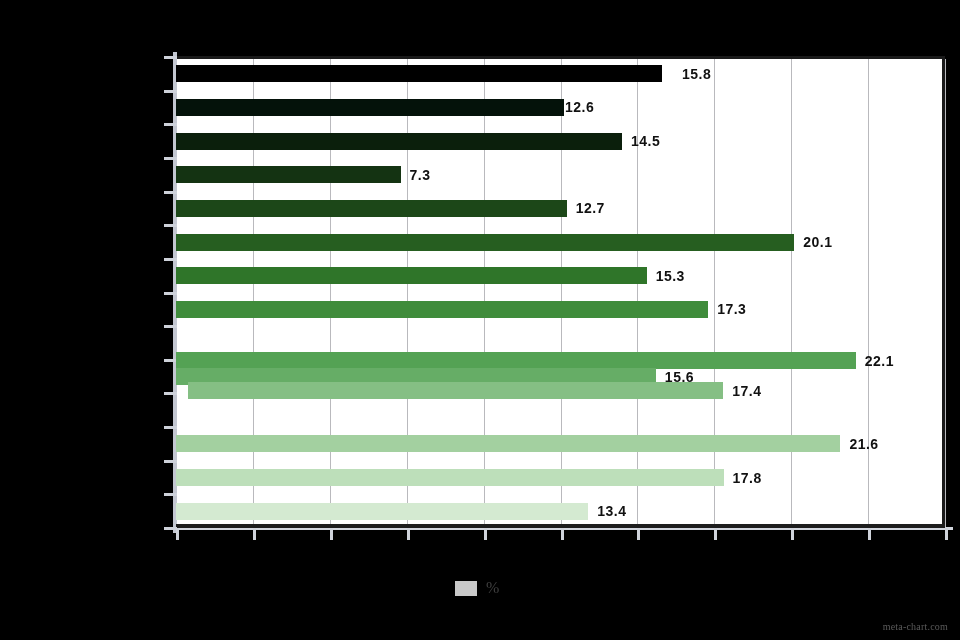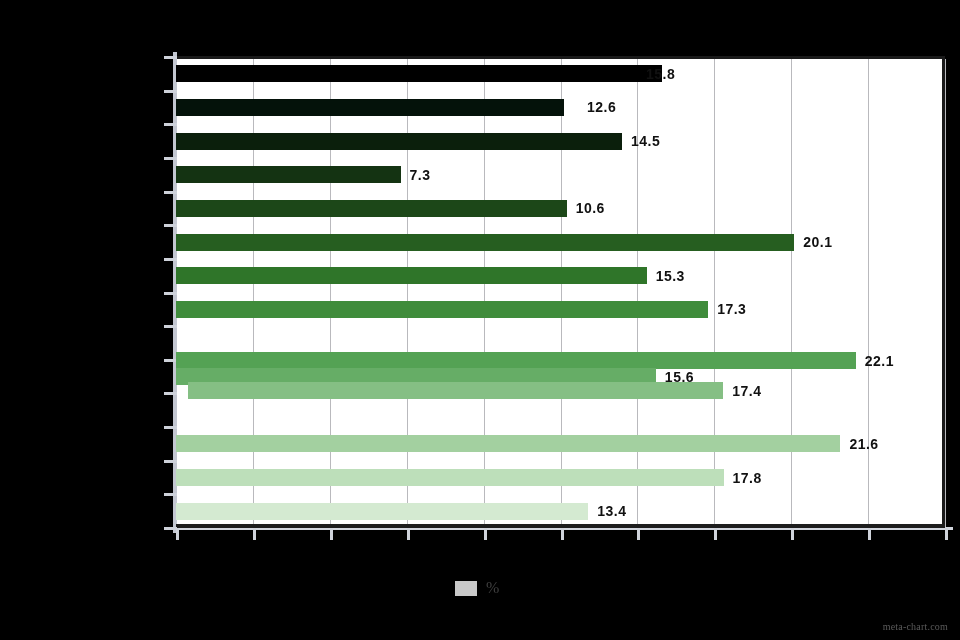--- a/index.html
+++ b/index.html
@@ -156,37 +156,37 @@
       <div class="x-tick" style="left: 637.4px;"></div>
       <div class="x-tick" style="left: 714.3px;"></div>
       <div class="x-tick" style="left: 791.2px;"></div>
       <div class="x-tick" style="left: 868.1px;"></div>
       <div class="x-tick" style="left: 945px;"></div>
     </div>
 
   <div class="bars-layer" id="bars-layer">
       <div class="bar-row" style="top: 9.32143px; width: 769px;">
         <div class="bar" style="width: 486.008px; background: rgb(0, 0, 0);"></div>
-        <span class="bar-label" style="left: 470px;">15.8</span>
+        <span class="bar-label" style="left: 506px;">15.8</span>
       </div>
       <div class="bar-row" style="top: 42.9643px; width: 769px;">
         <div class="bar" style="width: 387.576px; background: rgb(4, 18, 10);"></div>
-        <span class="bar-label" style="left: 411px;">12.6</span>
+        <span class="bar-label" style="left: 389px;">12.6</span>
       </div>
       <div class="bar-row" style="top: 76.6071px; width: 789px;">
         <div class="bar" style="width: 446.02px; background: rgb(11, 31, 12);"></div>
         <span class="bar-label" style="left: 455.02px;">14.5</span>
       </div>
       <div class="bar-row" style="top: 110.25px; width: 769px;">
         <div class="bar" style="width: 224.548px; background: rgb(20, 51, 18);"></div>
         <span class="bar-label" style="left: 233.548px;">7.3</span>
       </div>
       <div class="bar-row" style="top: 143.893px; width: 769px;">
         <div class="bar" style="width: 390.652px; background: rgb(28, 71, 24);"></div>
-        <span class="bar-label" style="left: 399.652px;">10.6</span>
+        <span class="bar-label" style="left: 399.652px;">12.7</span>
       </div>
       <div class="bar-row" style="top: 177.536px; width: 769px;">
         <div class="bar" style="width: 618.276px; background: rgb(38, 94, 32);"></div>
         <span class="bar-label" style="left: 627.276px;">20.1</span>
       </div>
       <div class="bar-row" style="top: 211.179px; width: 769px;">
         <div class="bar" style="width: 470.628px; background: rgb(47, 117, 41);"></div>
         <span class="bar-label" style="left: 479.628px;">15.3</span>
       </div>
       <div class="bar-row" style="top: 244.821px; width: 769px;">

